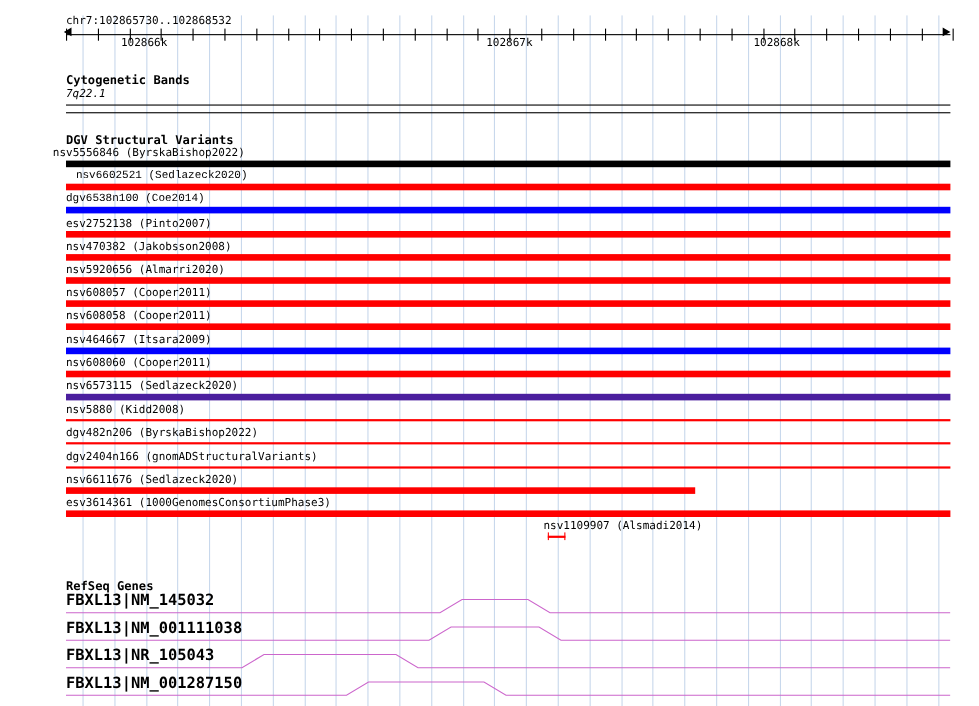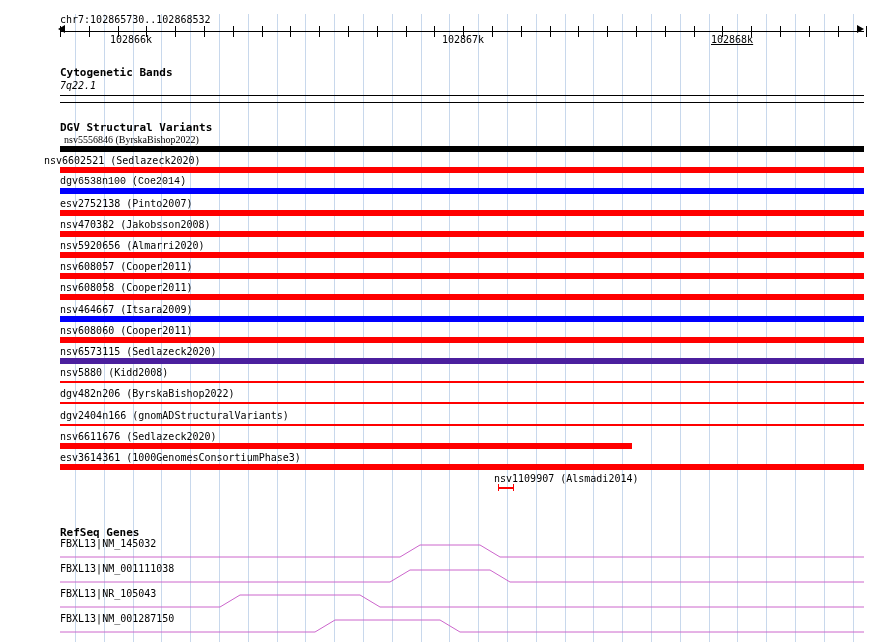--- a/index.html
+++ b/index.html
@@ -115,23 +115,24 @@
     position: absolute;
     height: 2px;
   }
   .variant-tick {
     position: absolute;
     width: 1px;
     height: 7px;
   }
   .gene-label {
     position: absolute;
-    font-size: 10px;
-    color: #000000;
-    white-space: nowrap;
+    font-size: 14px;
+    color: #000000;
+    white-space: nowrap;
+    font-weight: bold;
   }
   .gene-svg {
     position: absolute;
     left: 60px;
   }
 </style>
 </head>
 <body>
 
 <div id="browser">
@@ -198,33 +199,33 @@
       <div class="ruler-tick" style="left: 722.4px;"></div>
       <div class="ruler-tick" style="left: 751.2px;"></div>
       <div class="ruler-tick" style="left: 780px;"></div>
       <div class="ruler-tick" style="left: 808.8px;"></div>
       <div class="ruler-tick" style="left: 837.6px;"></div>
       <div class="ruler-tick" style="left: 866.4px;"></div>
     </div>
   <div id="ruler-labels">
       <div class="ruler-label" style="left: 110px;">102866k</div>
       <div class="ruler-label" style="left: 398px; margin-left: 44px;">102867k</div>
-      <div class="ruler-label" style="left: 711px; text-decoration: underline;">102868k</div>
+      <div class="ruler-label" style="left: 685px;">102868k</div>
     </div>
 
   <div class="section-title" style="left:60px; top:66px;">Cytogenetic Bands</div>
   <div class="cytoband-label" style="left:60px; top:80px;font-style:italic;">7q22.1</div>
   <div class="sep-line" style="top:95px;"></div>
   <div class="sep-line" style="top:102px;"></div>
 
   <div class="section-title" style="left:60px; top:121px;">DGV Structural Variants</div>
   <div id="dgv-tracks">
-      <div class="track-label" style="left: 64px; top: 134px; font-family: Liberation Serif, serif;">nsv5556846 (ByrskaBishop2022)</div>
+      <div class="track-label" style="left: 48px; top: 134px;">nsv5556846 (ByrskaBishop2022)</div>
       <div class="variant-bar" style="left: 60px; top: 146px; width: 804px; background: rgb(0, 0, 0);"></div>
-      <div class="track-label" style="left: 44px; top: 155.2px;">nsv6602521 (Sedlazeck2020)</div>
+      <div class="track-label" style="left: 69px; top: 155.2px; font-family: Liberation Mono, monospace;">nsv6602521 (Sedlazeck2020)</div>
       <div class="variant-bar" style="left: 60px; top: 167.2px; width: 804px; background: rgb(255, 0, 0);"></div>
       <div class="track-label" style="left: 60px; top: 176.4px; font-family: Liberation Mono, monospace;">dgv6538n100 (Coe2014)</div>
       <div class="variant-bar" style="left: 60px; top: 188.4px; width: 804px; background: rgb(0, 0, 255);"></div>
       <div class="track-label" style="left: 60px; top: 197.6px;">esv2752138 (Pinto2007)</div>
       <div class="variant-bar" style="left: 60px; top: 209.6px; width: 804px; background: rgb(255, 0, 0);"></div>
       <div class="track-label" style="left: 60px; top: 218.8px;">nsv470382 (Jakobsson2008)</div>
       <div class="variant-bar" style="left: 60px; top: 230.8px; width: 804px; background: rgb(255, 0, 0);"></div>
       <div class="track-label" style="left: 60px; top: 240px;">nsv5920656 (Almarri2020)</div>
       <div class="variant-bar" style="left: 60px; top: 252px; width: 804px; background: rgb(255, 0, 0);"></div>
       <div class="track-label" style="left: 60px; top: 261.2px; text-align: center;">nsv608057 (Cooper2011)</div>

